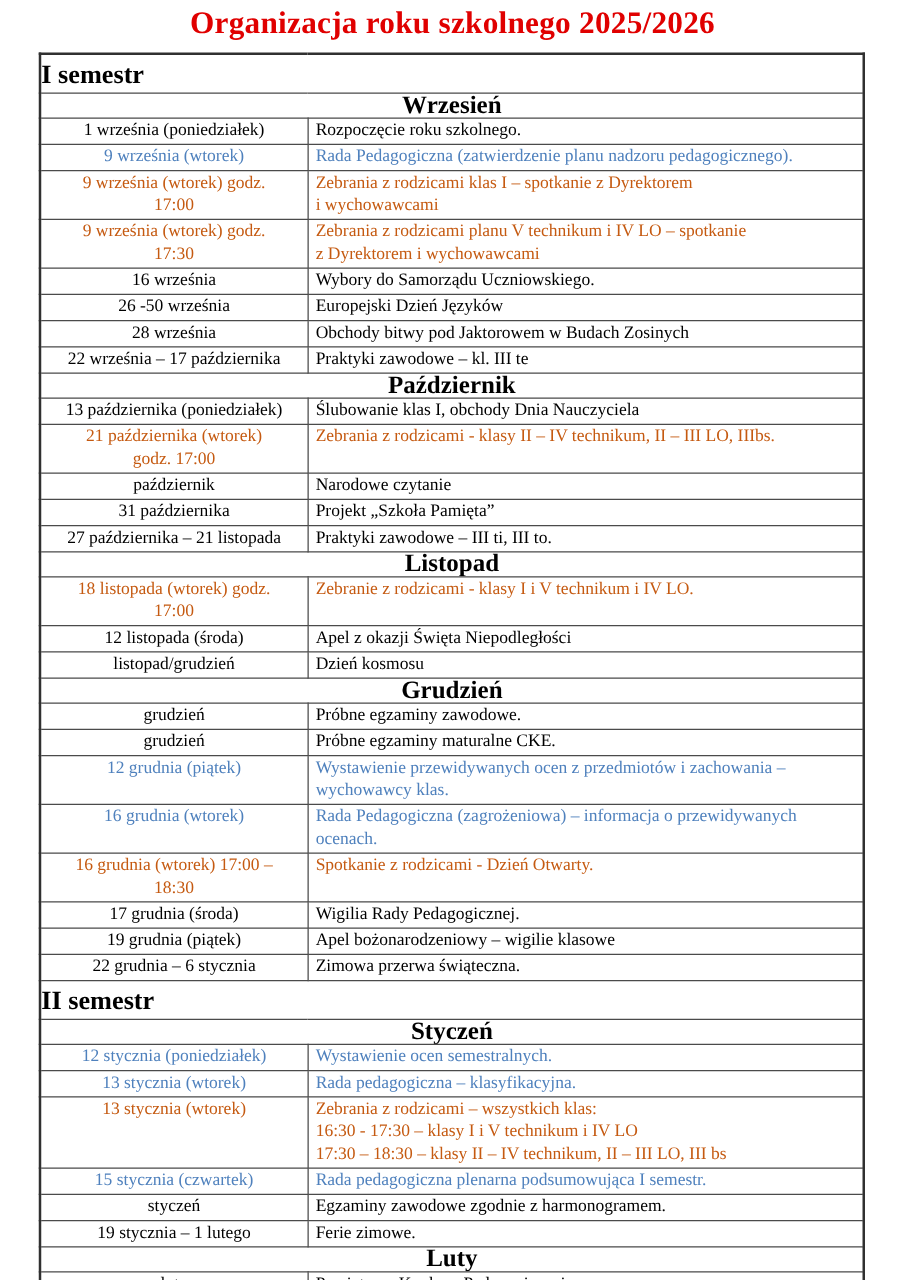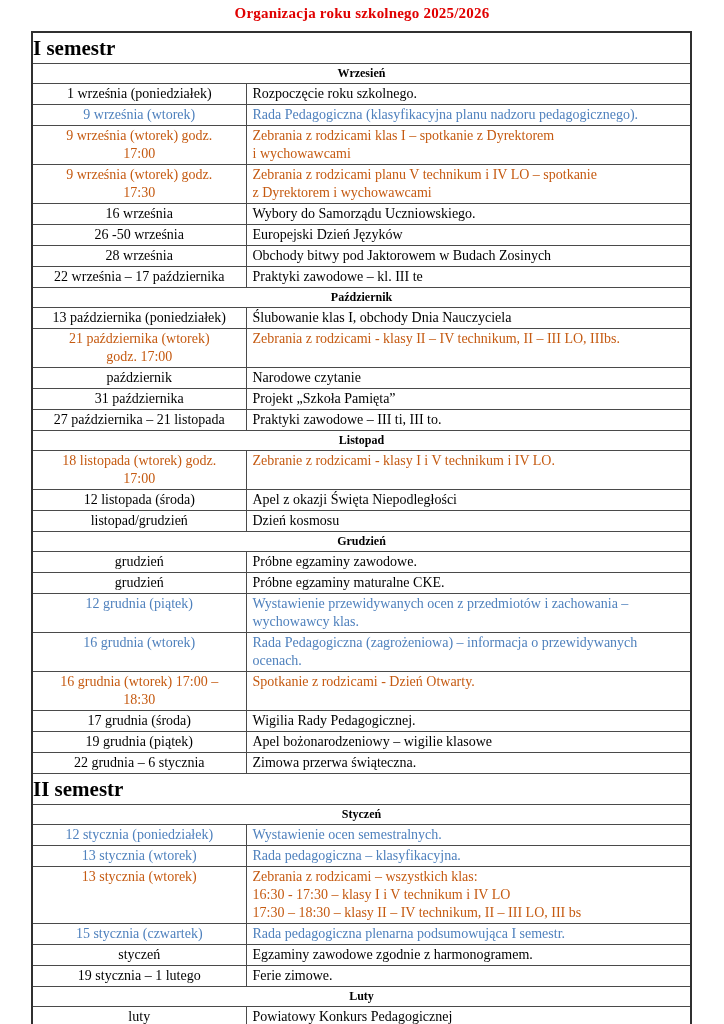--- a/index.html
+++ b/index.html
@@ -11,21 +11,21 @@
   }
   html,body{margin:0;padding:0;background:#ffffff;}
   body{
     width:724px;height:1024px;overflow:hidden;
     font-family:"Liberation Serif","DejaVu Serif",serif;
     color:var(--ink);
   }
   .page-title{
     margin:5px 0 9px 0;
     text-align:center;
-    font-size:15px;
+    font-size:25px;
     font-weight:bold;
     color:var(--title-red);
     letter-spacing:0.2px;
   }
   table.schedule{
     border-collapse:collapse;
     table-layout:fixed;
     margin-left:31px;
     width:659px;
     border:2px solid #303030;
@@ -39,21 +39,21 @@
     overflow:hidden;
   }
   td.semester{
     font-size:21px;
     line-height:26px;
     font-weight:bold;
     padding:2px 0;
   }
   td.month{
     text-align:center;
-    font-size:12px;
+    font-size:20px;
     line-height:19px;
     font-weight:bold;
     padding:0;
   }
   td.date{
     text-align:center;
     padding:1px 17px;
   }
   td.event{
     padding:1px 4px 1px 6px;
@@ -78,21 +78,21 @@
       </tr>
       <tr>
         <td colspan="2" class="month">Wrzesień</td>
       </tr>
       <tr>
         <td class="date c-black">1 września (poniedziałek)</td>
         <td class="event c-black">Rozpoczęcie roku szkolnego.</td>
       </tr>
       <tr>
         <td class="date c-blue">9 września (wtorek)</td>
-        <td class="event c-blue">Rada Pedagogiczna (klasyfikacyjna planu nadzoru pedagogicznego).</td>
+        <td class="event c-blue">Rada Pedagogiczna (zatwierdzenie planu nadzoru pedagogicznego).</td>
       </tr>
       <tr>
         <td class="date c-orange">9 września (wtorek) godz. 17:00</td>
         <td class="event c-orange">Zebrania z rodzicami klas I – spotkanie z Dyrektorem
 i wychowawcami</td>
       </tr>
       <tr>
         <td class="date c-orange">9 września (wtorek) godz. 17:30</td>
         <td class="event c-orange">Zebrania z rodzicami planu V technikum i IV LO – spotkanie
 z Dyrektorem i wychowawcami</td>

